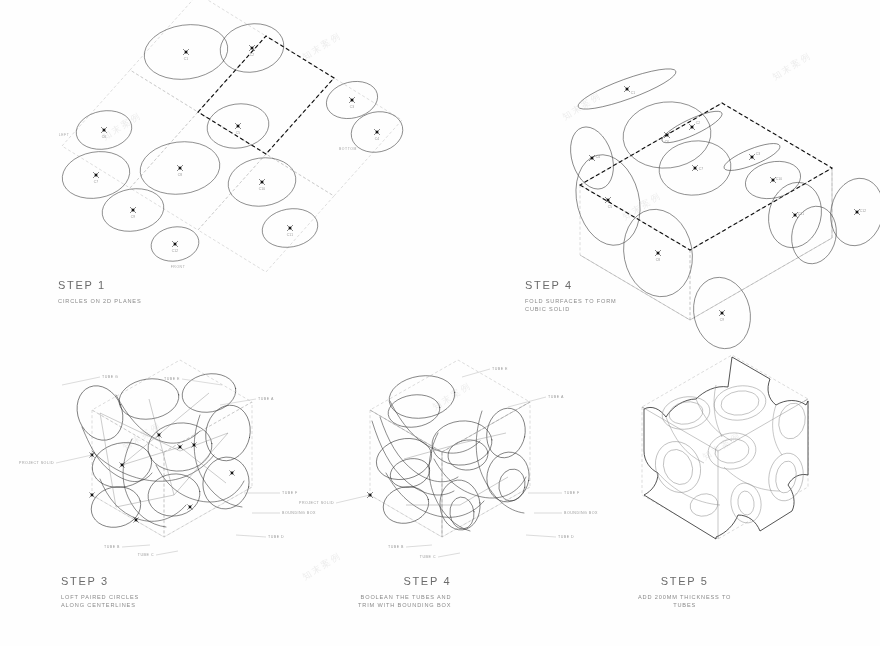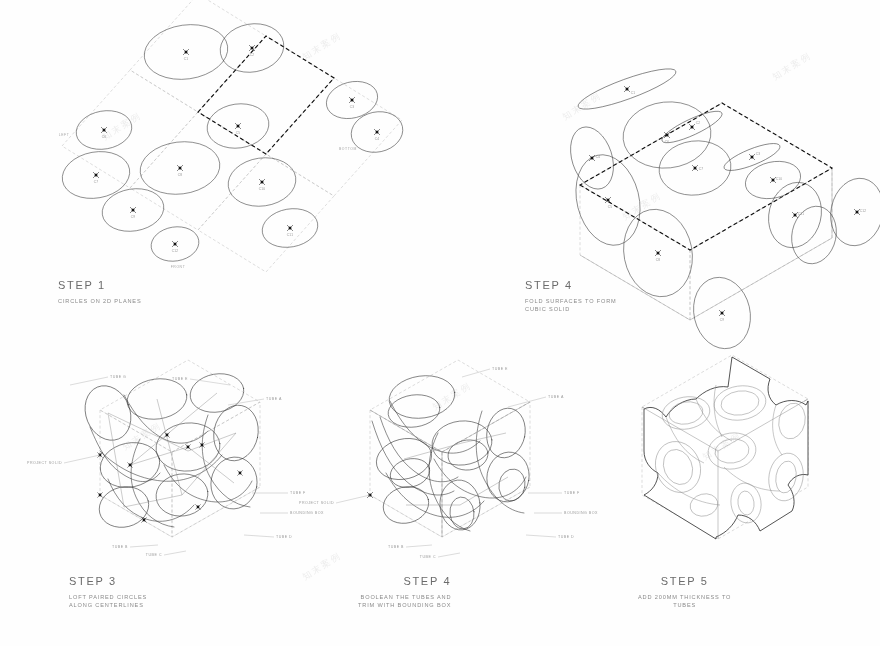--- a/index.html
+++ b/index.html
@@ -385,21 +385,21 @@
       </g>
     </svg>
 
     <div class="caption" style="left:85px; top:277px;">
       <div class="step">STEP 4</div>
       <div class="desc">FOLD SURFACES TO FORM
 CUBIC SOLID</div>
     </div>
   </div>
 
-  <div class="panel" style="left:12px; top:355px; width:320px; height:250px;">
+  <div class="panel" style="left:4px; top:355px; width:320px; height:250px;">
     <svg class="figure" width="320" height="250" viewBox="0 0 320 250">
 
       <g>
         <path class="box-dash" d="M88,55 L88,140 L160,182 L160,97 Z"></path>
         <path class="box-dash" d="M160,97 L160,182 L248,132 L248,47 Z"></path>
         <path class="box-dash" d="M88,55 L160,97 L248,47 L176,5 Z"></path>
         <path class="box-dash" d="M88,140 L160,182 L248,132"></path>
       </g>
 
       <g class="tube">

